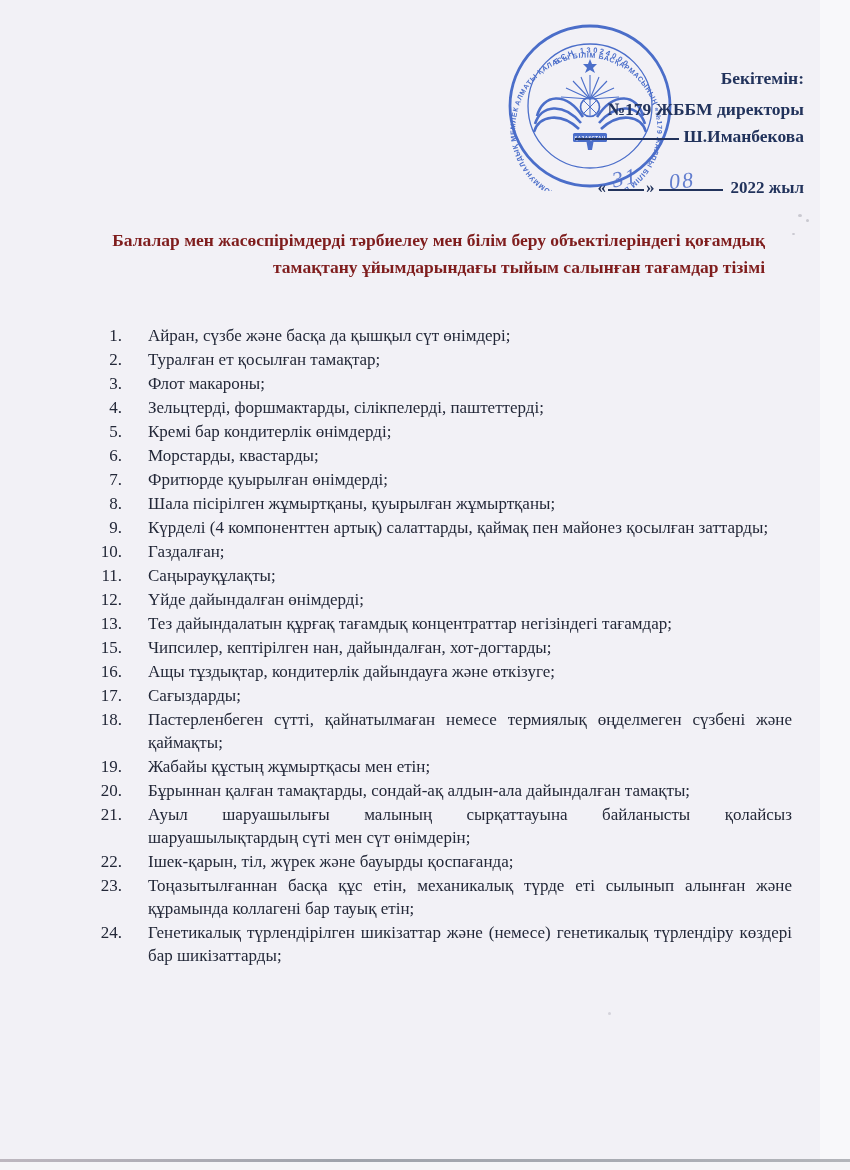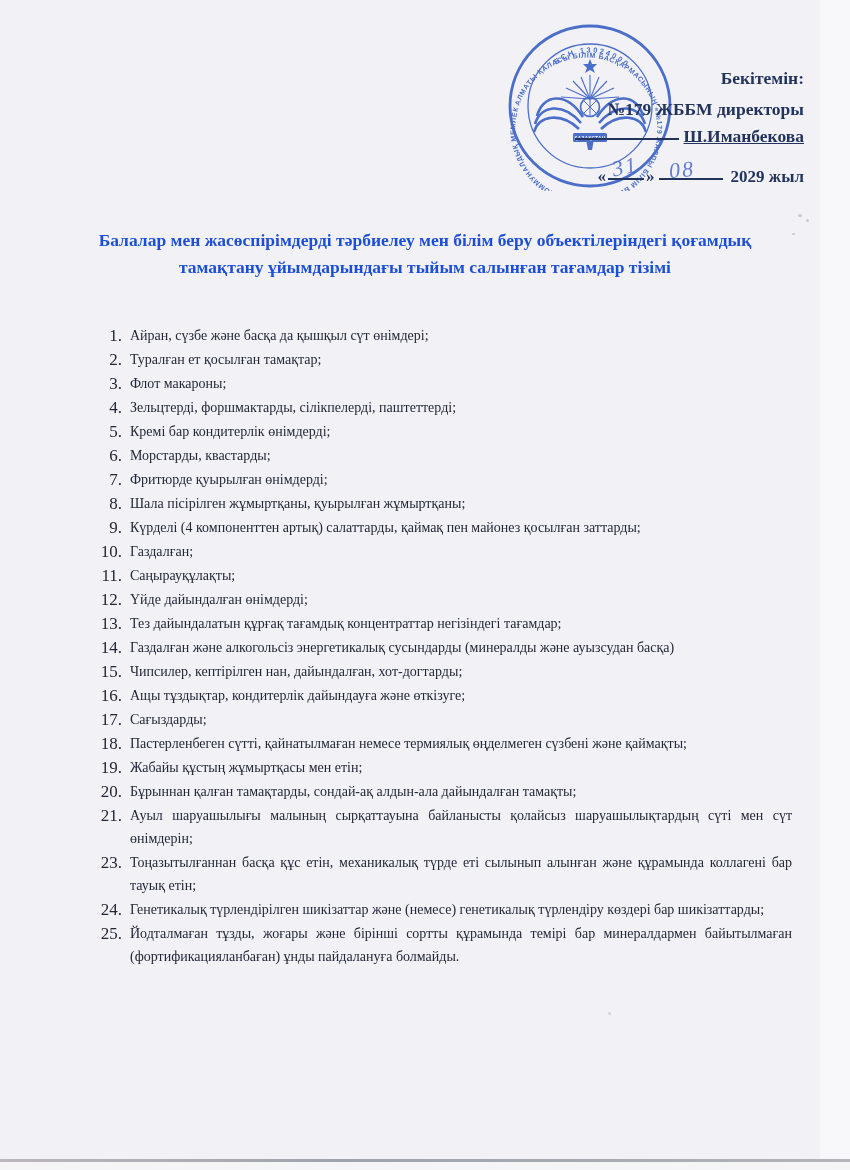--- a/index.html
+++ b/index.html
@@ -15,21 +15,21 @@
   .bottom-strip{position:absolute;left:0;top:1162px;width:100%;height:8px;background:#f5f5f7;}
 
   
   .approval{
     position:absolute;top:68px;right:46px;z-index:3;
     text-align:right;font-weight:bold;color:#22335c;font-size:17.5px;
   }
   .appr-line{white-space:nowrap;}
   .l1{margin-bottom:10px;}
   .l2{margin-bottom:6px;}
-  .l3{margin-bottom:20px;text-decoration:underline;}
+  .l3{margin-bottom:31px;}
   .sig-underline{
     display:inline-block;width:104px;height:1px;
     border-bottom:2px solid #22335c;margin-right:5px;vertical-align:2px;
   }
   .date-line{font-size:17px;}
   .blank{
     display:inline-block;height:1px;border-bottom:2px solid #22335c;
     vertical-align:2px;position:relative;
   }
   .blank-day{width:36px;margin:0 2px;}
@@ -41,28 +41,28 @@
   }
   .blank-month .handwritten{top:-20px;left:10px;transform:rotate(-6deg);}
 
   
   .stamp{position:absolute;left:505px;top:21px;width:170px;height:170px;z-index:2;opacity:.92;}
   .stamp svg{width:100%;height:100%;}
 
   
   .title{
     position:absolute;top:227px;left:85px;width:680px;margin:0;z-index:1;
-    text-align:center;font-size:17.5px;line-height:27px;font-weight:bold;color:#1d4ed8;
+    text-align:right;font-size:17.5px;line-height:27px;font-weight:bold;color:#7f1d1d;
   }
 
   
   .list{position:absolute;top:324px;left:86px;width:706px;margin:0;padding:0;list-style:none;z-index:1;}
   .row{display:flex;margin-bottom:1px;}
   .num{flex:0 0 36px;text-align:right;font-size:17px;line-height:23px;}
-  .txt{flex:1;margin-left:8px;font-size:14px;line-height:23px;text-align:justify;}
+  .txt{flex:1;margin-left:26px;font-size:17px;line-height:23px;text-align:justify;}
 
   
   .speck{position:absolute;border-radius:50%;background:rgba(125,125,138,.35);}
   .sp1{left:798px;top:214px;width:4px;height:3px;}
   .sp2{left:806px;top:219px;width:3px;height:3px;}
   .sp3{left:792px;top:233px;width:3px;height:2px;}
   .sp4{left:608px;top:1012px;width:3px;height:3px;background:rgba(125,125,138,.25);}
 </style>
 </head>
 <body>
@@ -124,21 +124,21 @@
     </svg>
   </div>
 
   <div class="approval">
     <div class="appr-line l1">Бекітемін:</div>
     <div class="appr-line l2">№179 ЖББМ директоры</div>
     <div class="appr-line l3">
       <span class="sig-underline"></span><span>Ш.Иманбекова</span>
     </div>
     <div class="appr-line date-line">
-      <span>«</span><span class="blank blank-day"><span class="handwritten">31</span></span><span>»</span><span class="blank blank-month"><span class="handwritten">08</span></span><span>2029 жыл</span>
+      <span>«</span><span class="blank blank-day"><span class="handwritten">31</span></span><span>»</span><span class="blank blank-month"><span class="handwritten">08</span></span><span>2022 жыл</span>
     </div>
   </div>
 
   <h1 class="title">Балалар мен жасөспірімдерді тәрбиелеу мен білім беру объектілеріндегі қоғамдық тамақтану ұйымдарындағы тыйым салынған тағамдар тізімі</h1>
 
   <ol class="list">
       <li class="row">
         <span class="num">1.</span>
         <span class="txt">Айран, сүзбе және басқа да қышқыл сүт өнімдері;</span>
       </li>
@@ -184,24 +184,20 @@
       </li>
       <li class="row">
         <span class="num">12.</span>
         <span class="txt">Үйде дайындалған өнімдерді;</span>
       </li>
       <li class="row">
         <span class="num">13.</span>
         <span class="txt">Тез дайындалатын құрғақ тағамдық концентраттар негізіндегі тағамдар;</span>
       </li>
       <li class="row">
-        <span class="num">14.</span>
-        <span class="txt">Газдалған және алкогольсіз энергетикалық сусындарды (минералды және ауызсудан басқа)</span>
-      </li>
-      <li class="row">
         <span class="num">15.</span>
         <span class="txt">Чипсилер, кептірілген нан, дайындалған, хот-догтарды;</span>
       </li>
       <li class="row">
         <span class="num">16.</span>
         <span class="txt">Ащы тұздықтар, кондитерлік дайындауға және өткізуге;</span>
       </li>
       <li class="row">
         <span class="num">17.</span>
         <span class="txt">Сағыздарды;</span>
@@ -216,30 +212,30 @@
       </li>
       <li class="row">
         <span class="num">20.</span>
         <span class="txt">Бұрыннан қалған тамақтарды, сондай-ақ алдын-ала дайындалған тамақты;</span>
       </li>
       <li class="row">
         <span class="num">21.</span>
         <span class="txt">Ауыл шаруашылығы малының сырқаттауына байланысты қолайсыз шаруашылықтардың сүті мен сүт өнімдерін;</span>
       </li>
       <li class="row">
+        <span class="num">22.</span>
+        <span class="txt">Ішек-қарын, тіл, жүрек және бауырды қоспағанда;</span>
+      </li>
+      <li class="row">
         <span class="num">23.</span>
         <span class="txt">Тоңазытылғаннан басқа құс етін, механикалық түрде еті сылынып алынған және құрамында коллагені бар тауық етін;</span>
       </li>
       <li class="row">
         <span class="num">24.</span>
         <span class="txt">Генетикалық түрлендірілген шикізаттар және (немесе) генетикалық түрлендіру көздері бар шикізаттарды;</span>
-      </li>
-      <li class="row">
-        <span class="num">25.</span>
-        <span class="txt">Йодталмаған тұзды, жоғары және бірінші сортты құрамында темірі бар минералдармен байытылмаған (фортификацияланбаған) ұнды пайдалануға болмайды.</span>
       </li>
     </ol>
 
   <span class="speck sp1"></span>
   <span class="speck sp2"></span>
   <span class="speck sp3"></span>
   <span class="speck sp4"></span>
   <div class="bottom-edge"></div>
   <div class="bottom-strip"></div>
 </div>

